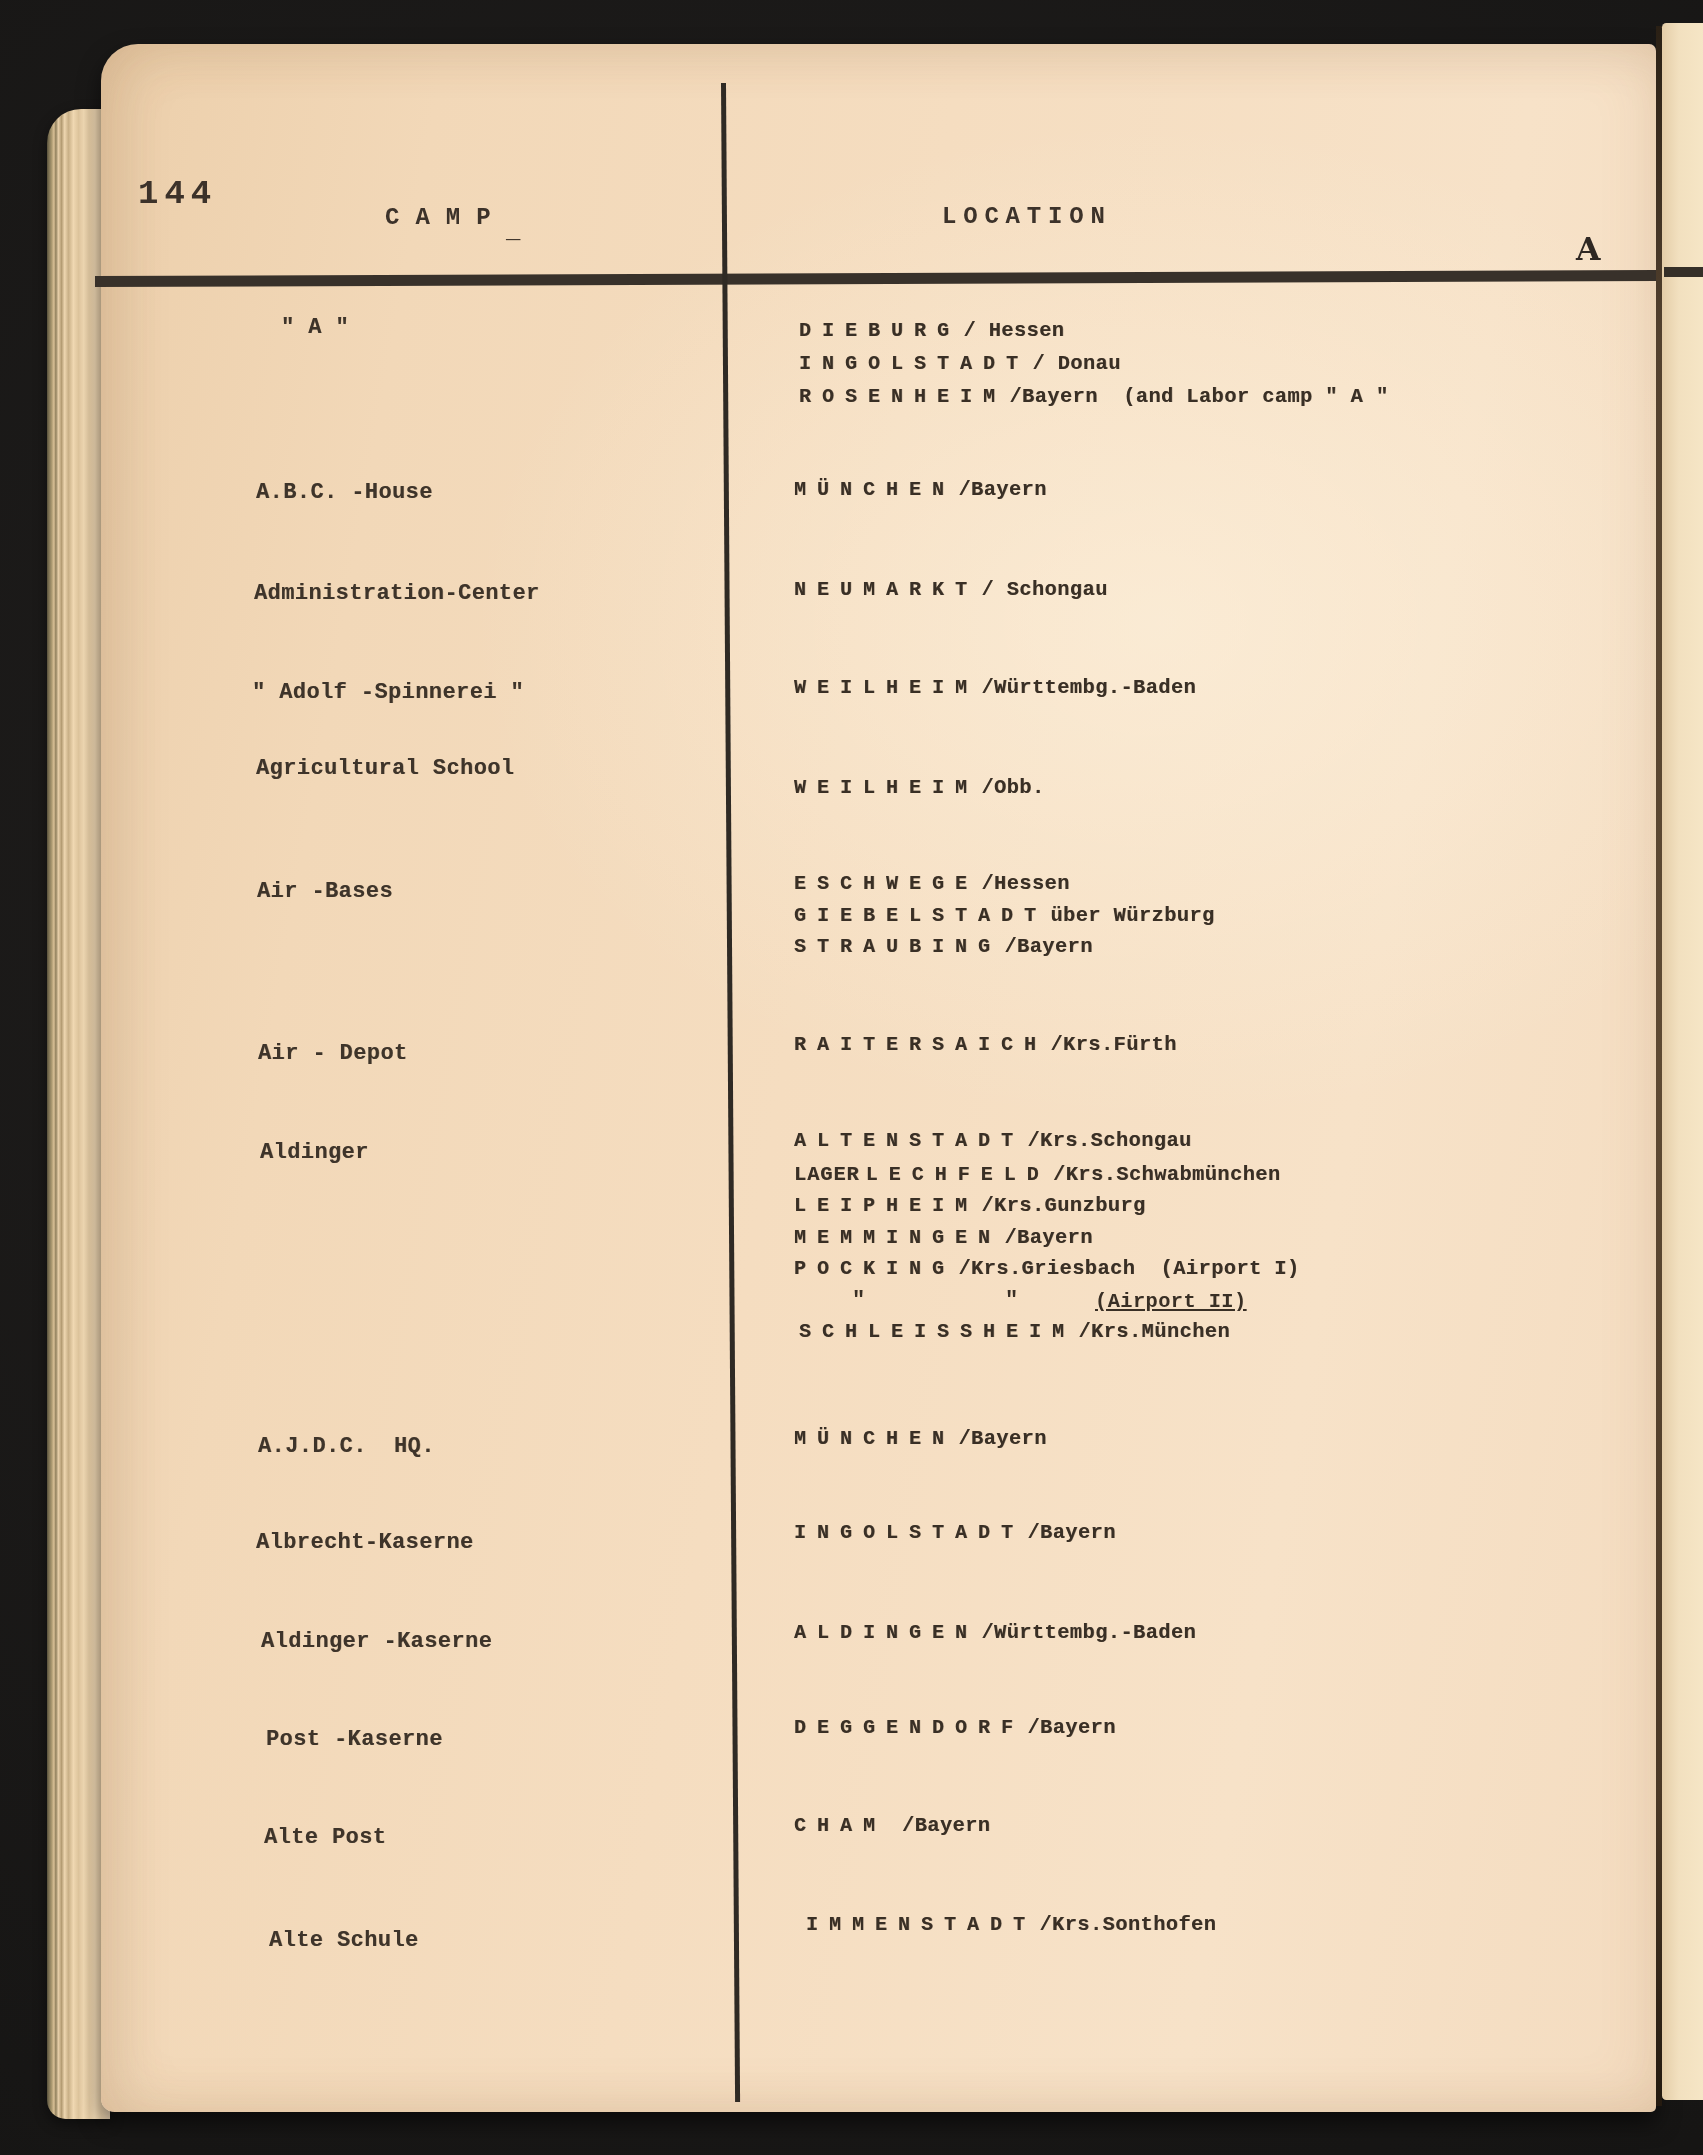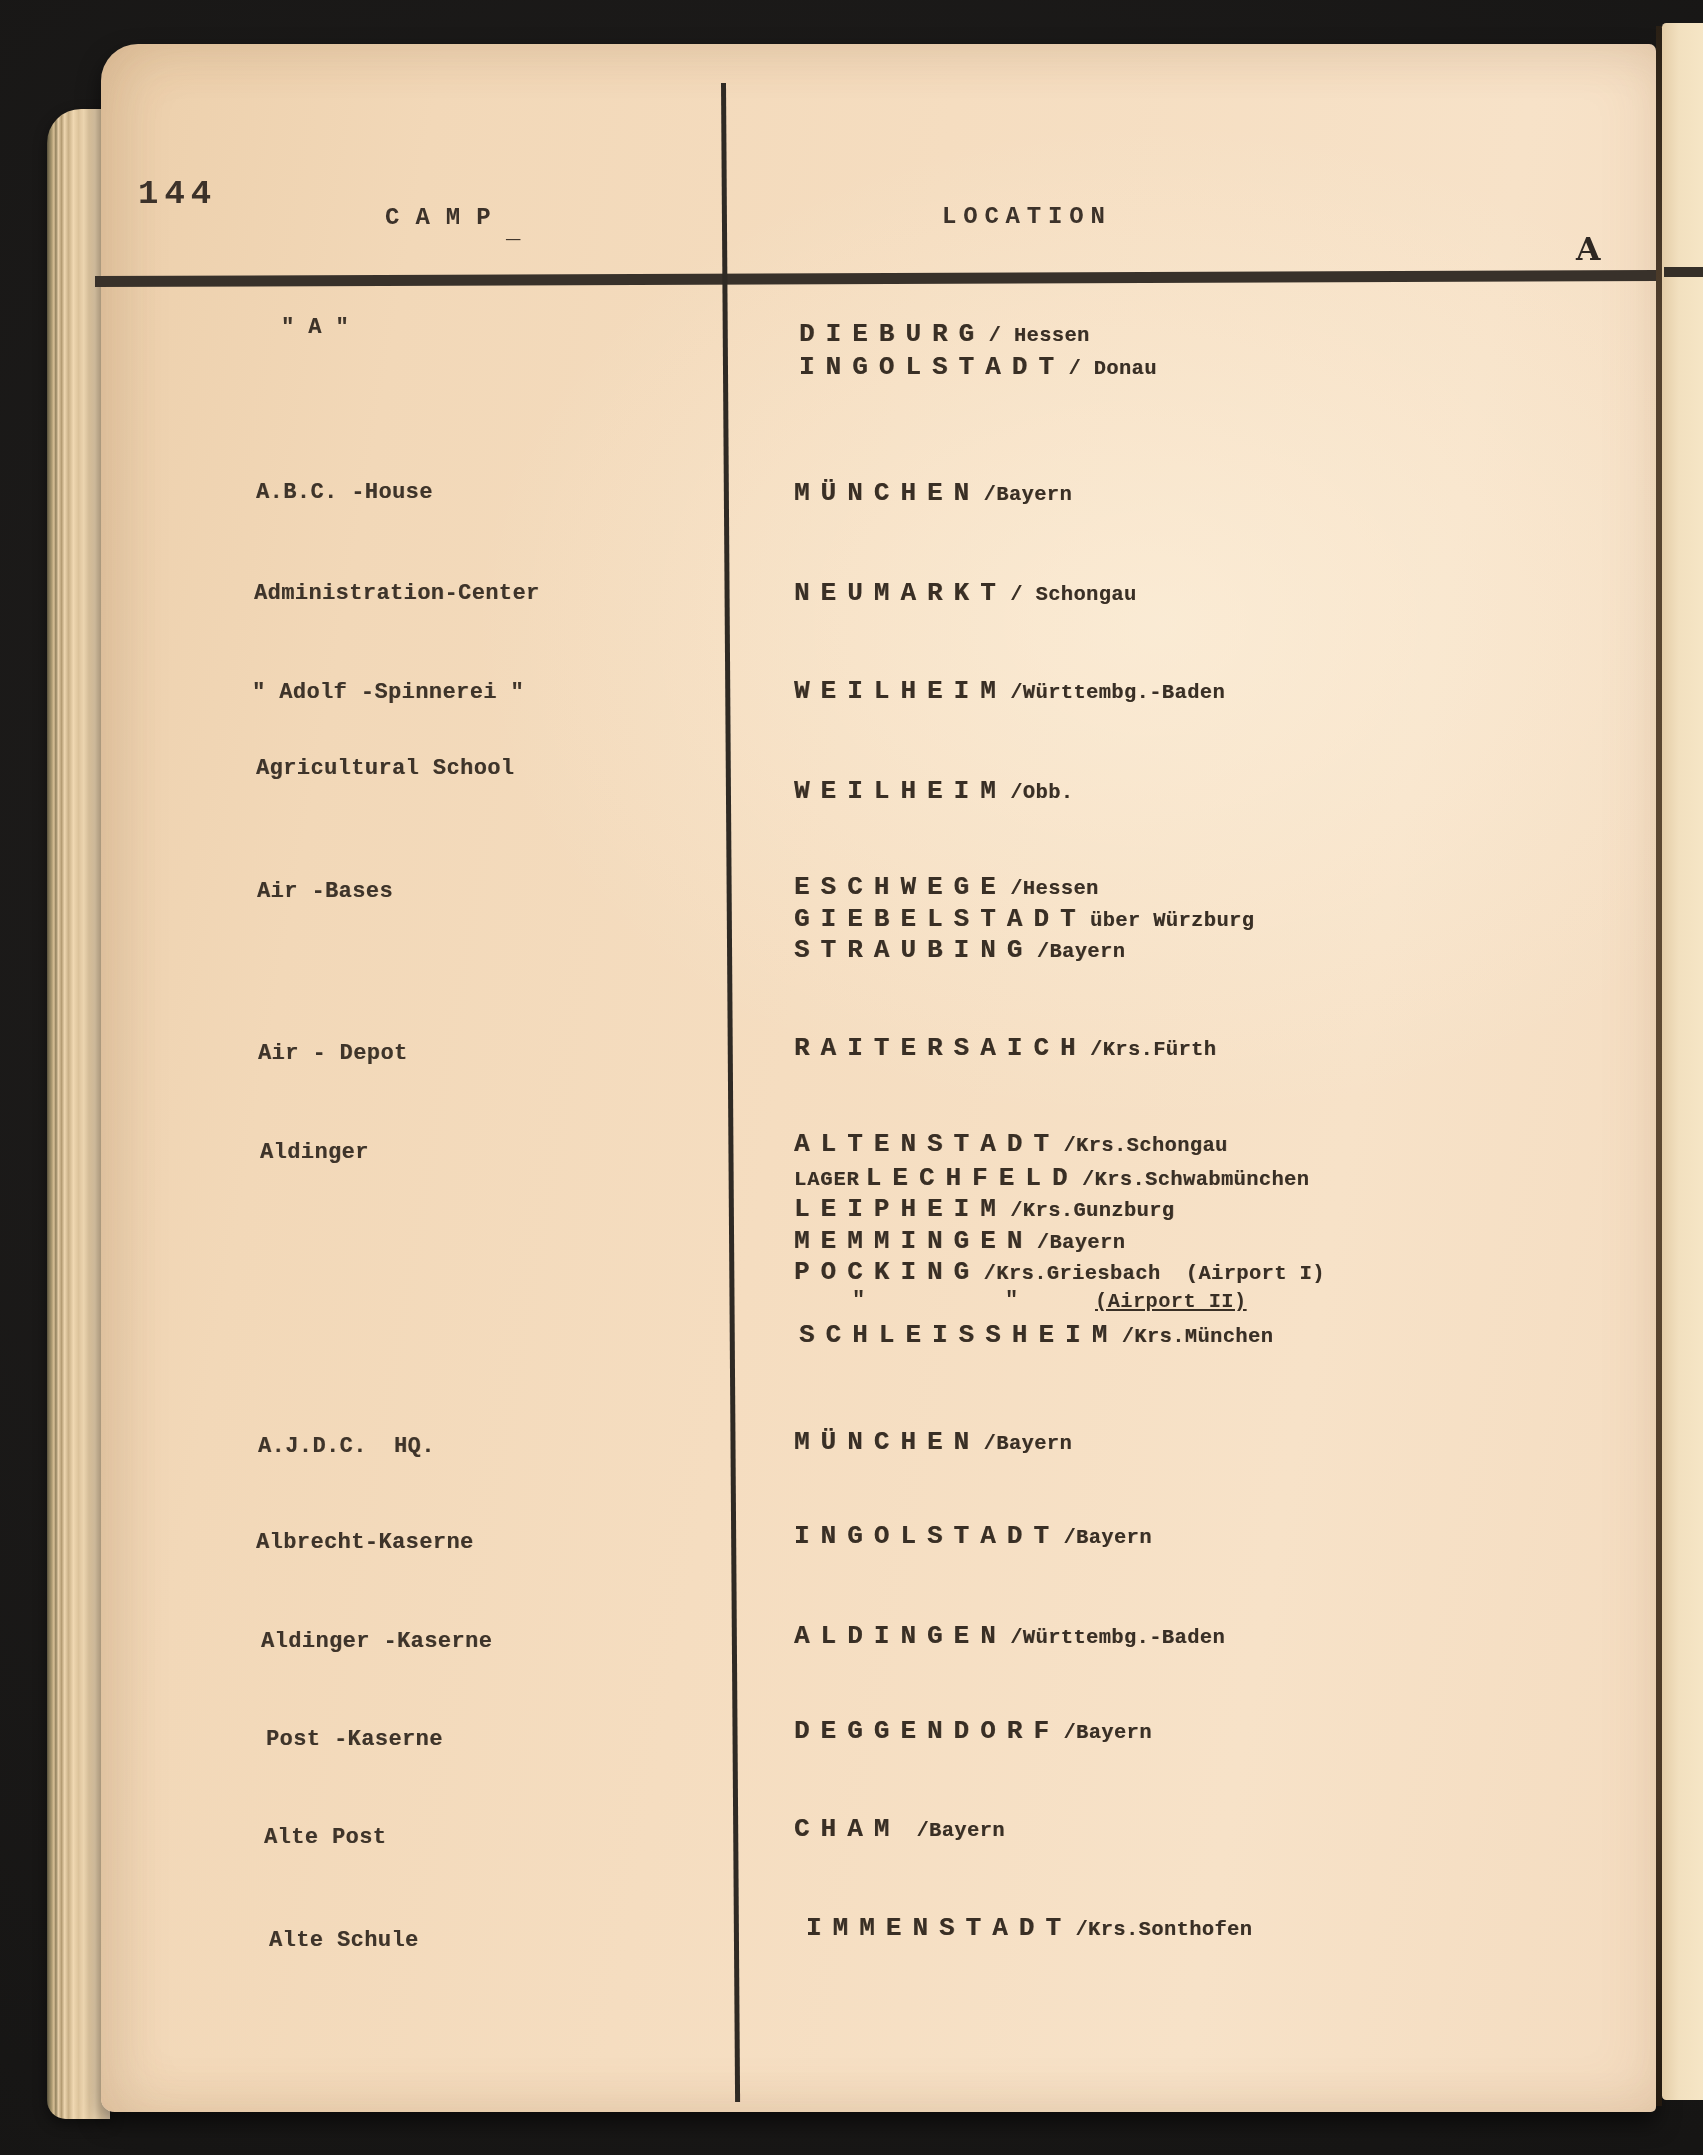--- a/index.html
+++ b/index.html
@@ -47,21 +47,21 @@
   .hdr-camp{left:385px;top:204px;letter-spacing:16px;}
   .hdr-underscore{position:absolute;left:506px;top:218px;font-size:24px;font-weight:700;color:#3c322a;}
   .hdr-location{left:942px;top:203px;letter-spacing:6.8px;}
   .section-letter{position:absolute;left:1576px;top:230px;font-family:"DejaVu Serif",serif;font-size:31.5px;font-weight:700;color:#2f2823;}
   .rule-main{position:absolute;left:95px;top:273px;width:1561px;height:11px;background:#38312a;transform:rotate(-.22deg);}
   .vdivider{position:absolute;left:721px;top:83px;width:5.1px;height:2019px;background:#2f2a24;transform-origin:top center;transform:rotate(-.4deg);}
   .camp{position:absolute;font-size:22px;font-weight:700;letter-spacing:0.4px;color:#3e342a;white-space:pre;
     text-shadow:0.4px 0.4px 0.6px rgba(62,50,38,.45);}
   .loc{position:absolute;left:794px;white-space:pre;color:#392f25;text-shadow:0.4px 0.4px 0.6px rgba(55,44,34,.5);}
   .prefix{font-size:20.4px;font-weight:700;letter-spacing:0.9px;margin-right:6px;text-align:center;}
-  .city{font-size:26px;font-weight:700;letter-spacing:11px;}
+  .city{font-size:20px;font-weight:700;letter-spacing:11px;}
   .rest{font-size:20.4px;font-weight:700;letter-spacing:0.4px;margin-left:3.4px;}
   .dq{position:absolute;font-size:22px;font-weight:700;color:#392f25;}
   .drest{position:absolute;font-size:20.4px;font-weight:700;letter-spacing:0.4px;color:#392f25;white-space:pre;text-decoration:underline;}
 </style>
 </head>
 <body>
 
 <div class="stage">
 
   <div class="page-protrude"></div>
@@ -76,20 +76,21 @@
   <div class="hdr hdr-camp">CAMP</div>
   <div class="hdr-underscore">_</div>
   <div class="hdr hdr-location">LOCATION</div>
   <div class="section-letter">A</div>
   <div class="rule-main"></div>
   <div class="vdivider"></div>
 
   <div class="camp" style="left:281px;top:315px">" A "</div>
   <div class="loc" style="left:799px;top:319px"><span class="city">DIEBURG</span><span class="rest">/ Hessen</span></div>
   <div class="loc" style="left:799px;top:352px"><span class="city">INGOLSTADT</span><span class="rest">/ Donau</span></div>
+  <div class="loc" style="left:799px;top:385px"><span class="city">ROSENHEIM</span><span class="rest">/Bayern  (and Labor camp " A "</span></div>
 
   <div class="camp" style="left:256px;top:480px">A.B.C. -House</div>
   <div class="loc" style="top:478px"><span class="city">MÜNCHEN</span><span class="rest">/Bayern</span></div>
 
   <div class="camp" style="left:254px;top:581px">Administration-Center</div>
   <div class="loc" style="top:578px"><span class="city">NEUMARKT</span><span class="rest">/ Schongau</span></div>
 
   <div class="camp" style="left:252px;top:680px">" Adolf -Spinnerei "</div>
   <div class="loc" style="top:676px"><span class="city">WEILHEIM</span><span class="rest">/Württembg.-Baden</span></div>
 

